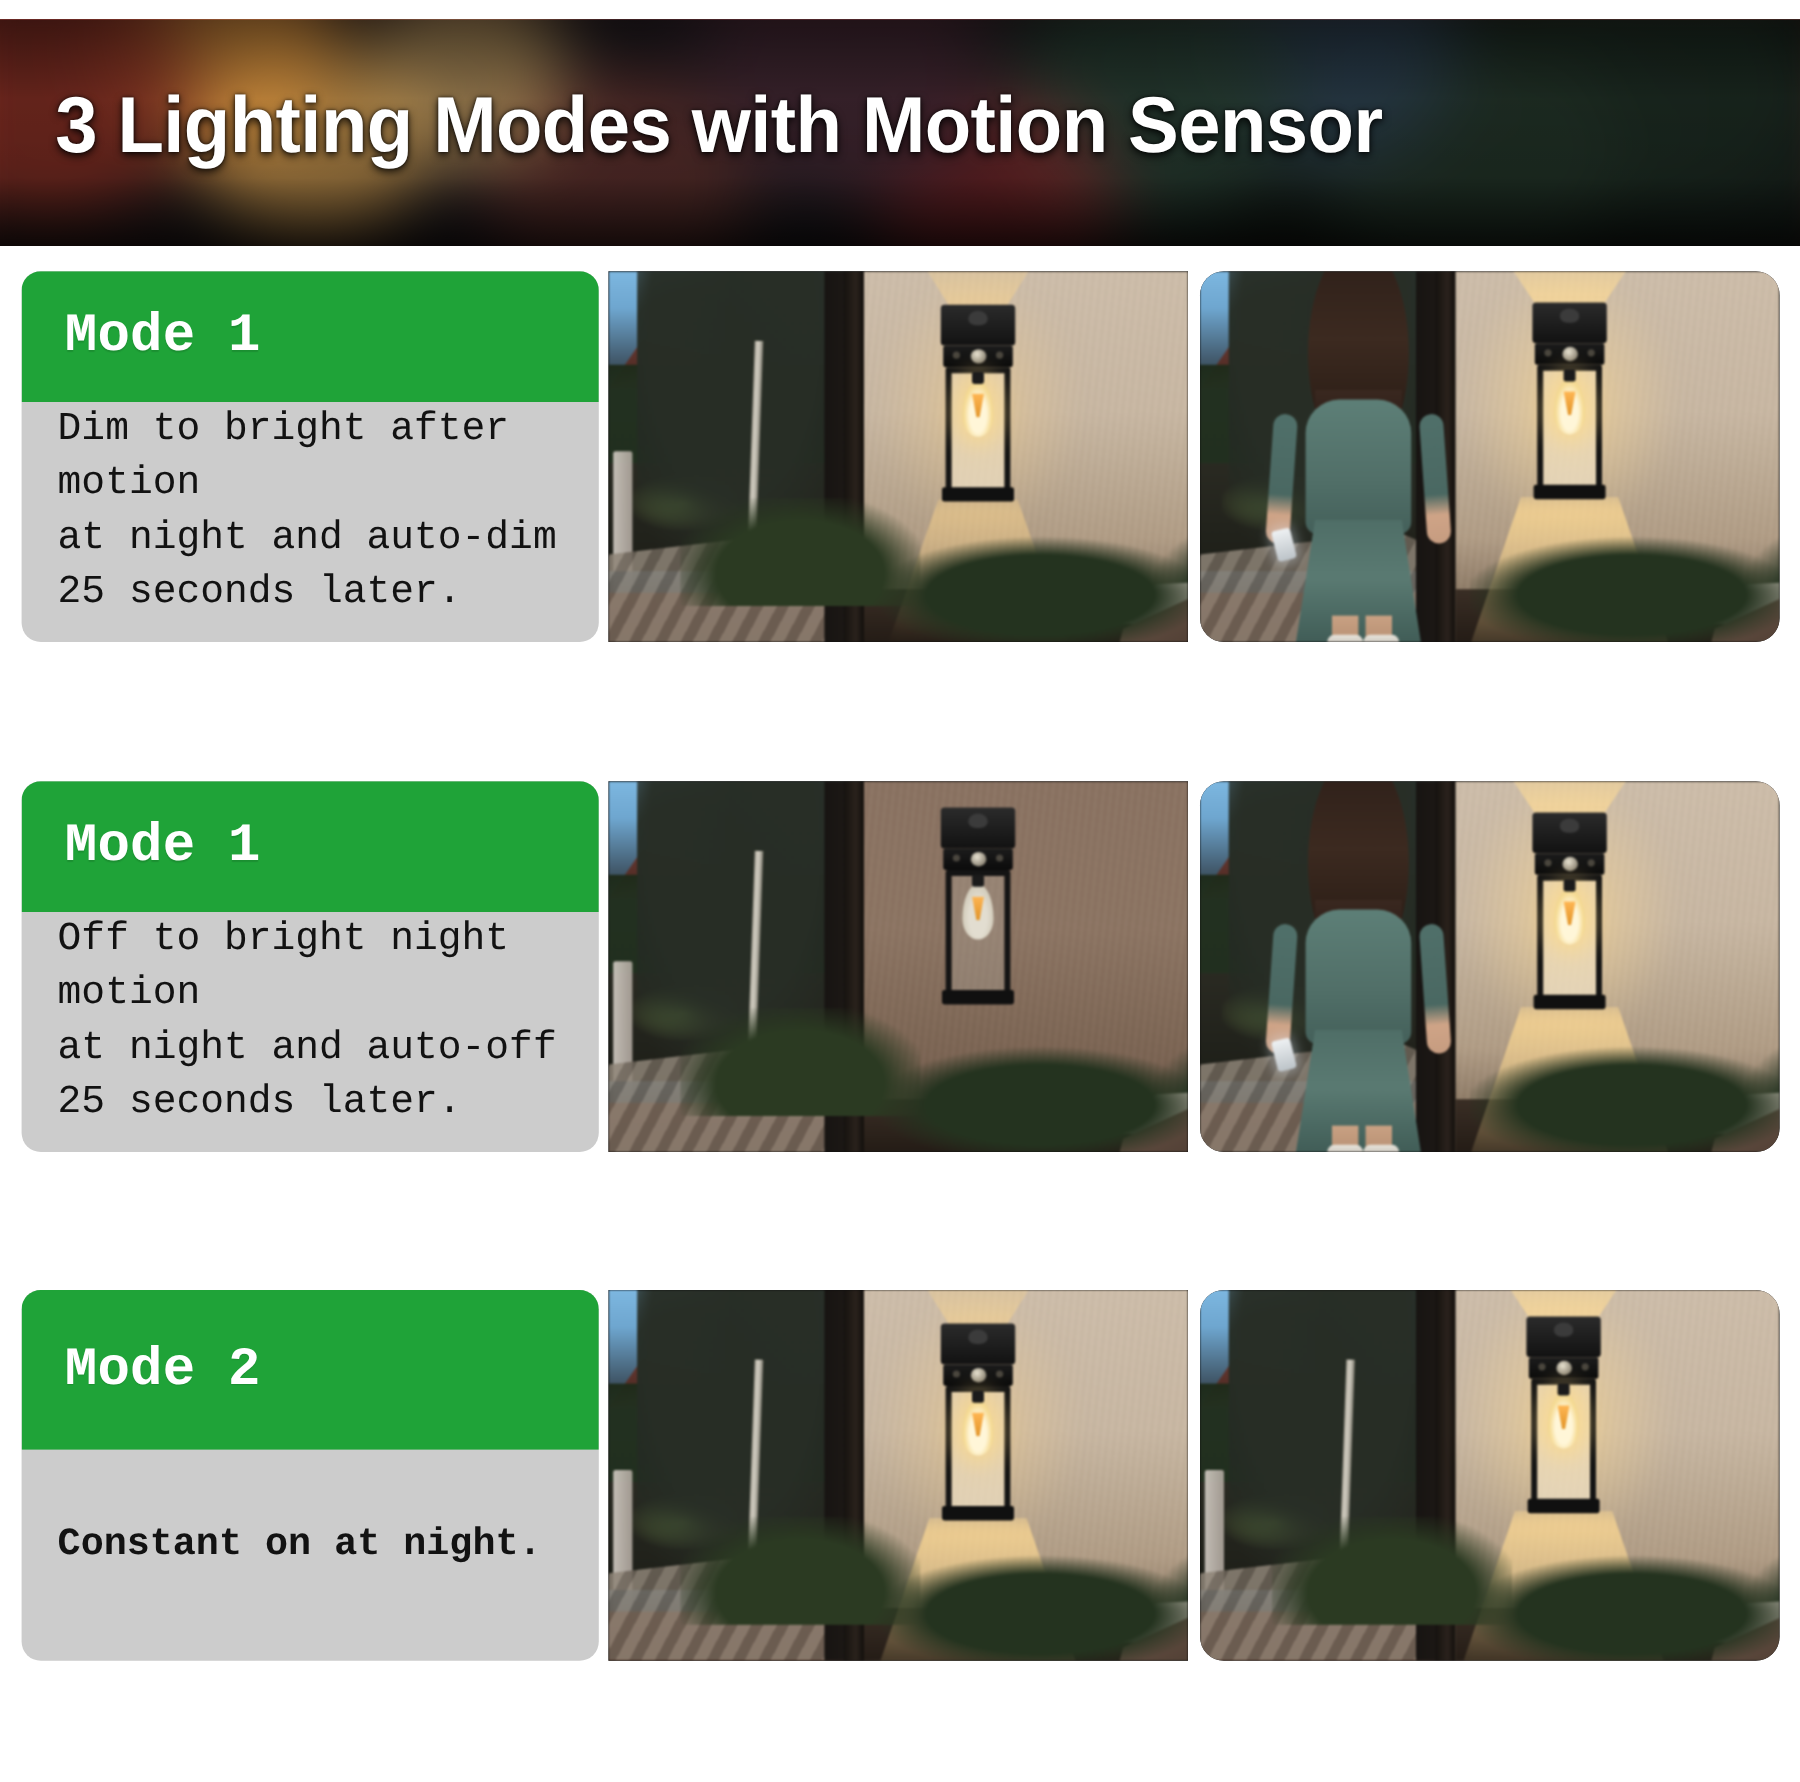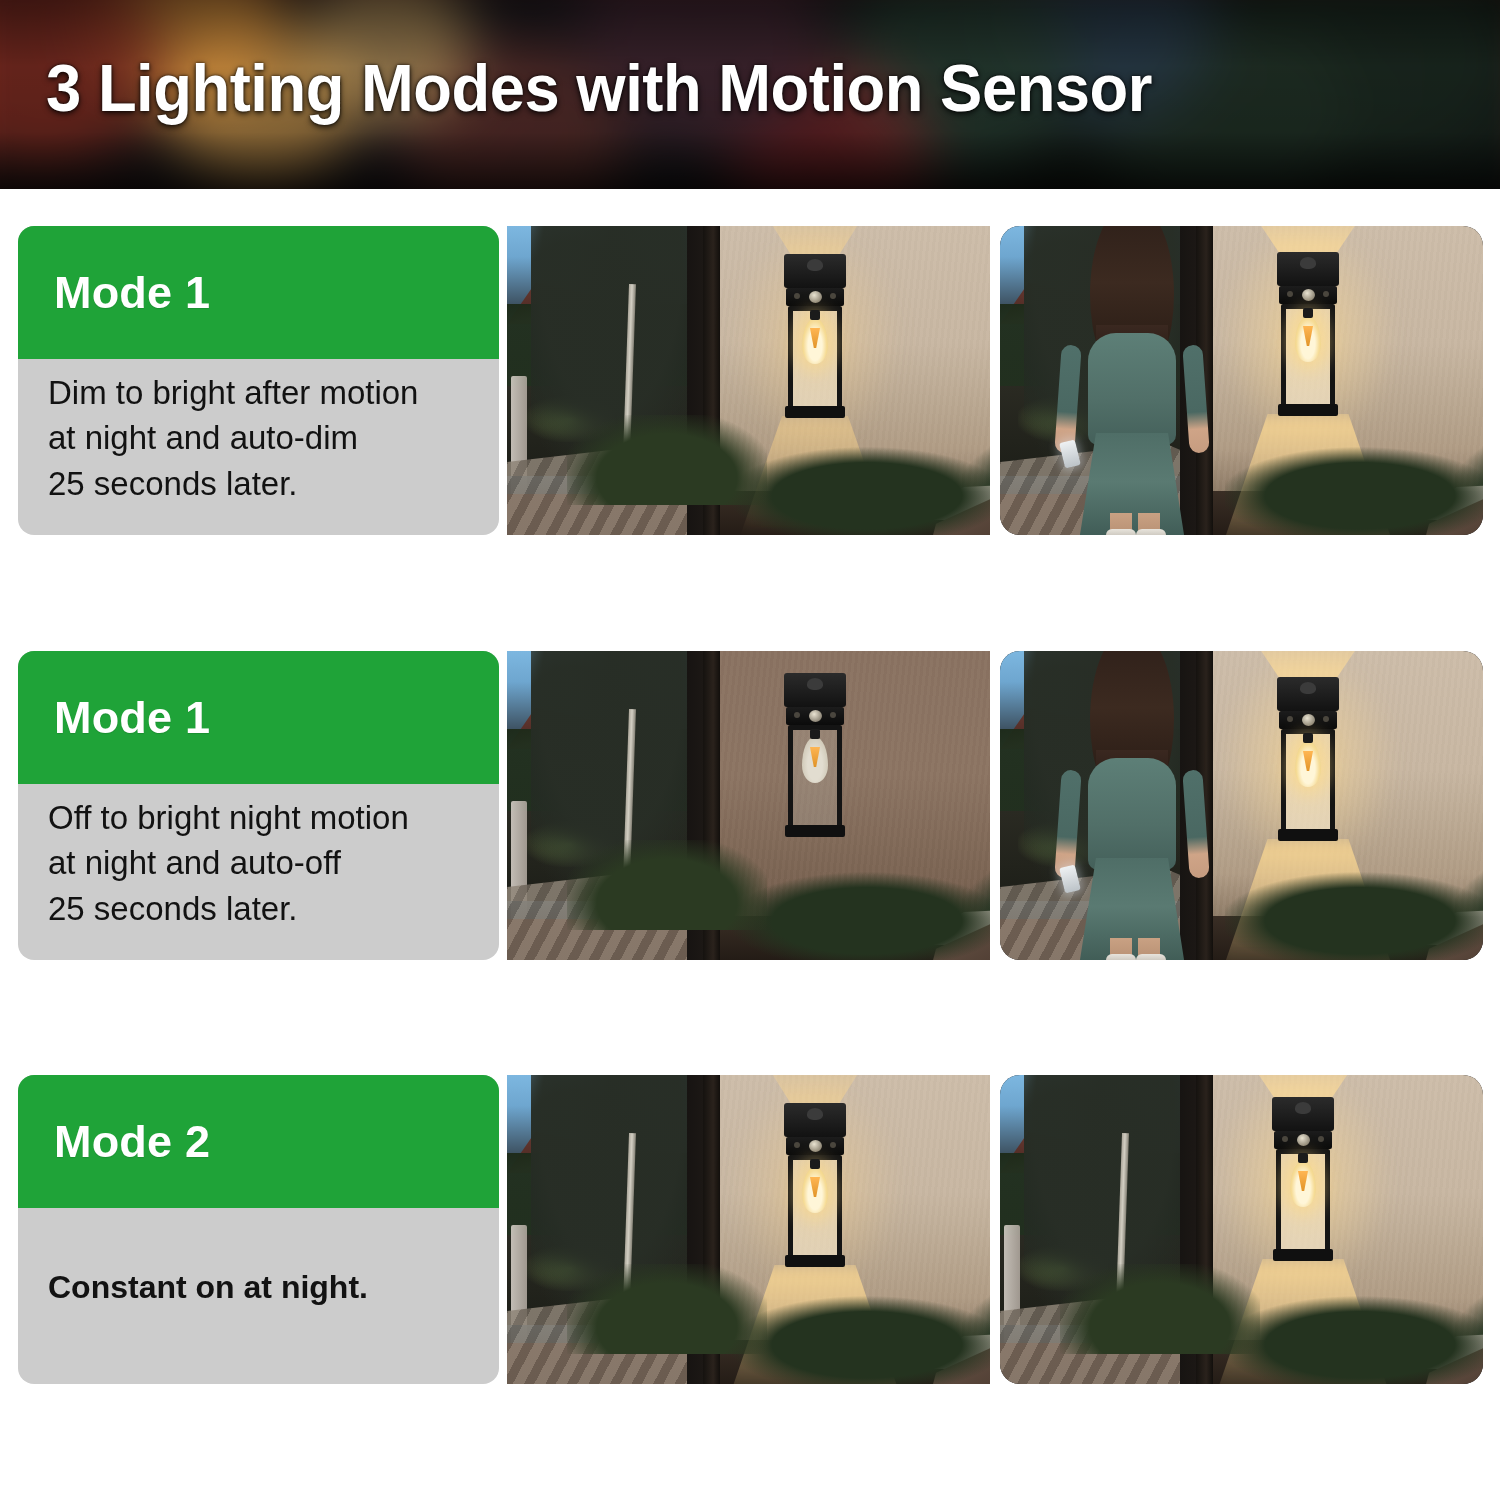--- a/index.html
+++ b/index.html
@@ -2,21 +2,21 @@
 <html><head>
 <meta charset="utf-8">
 <style>
   html,body{margin:0;padding:0;background:#ffffff;}
   body{width:1500px;height:1485px;overflow:hidden;
        font-family:"Liberation Sans","DejaVu Sans",sans-serif;}
 
   .page{position:relative;width:1500px;height:1485px;background:#fff;}
 
   
-  .banner{position:absolute;left:0;top:0;width:1500px;height:189px;overflow:hidden;
+  .banner{position:absolute;left:0;top:16px;width:1500px;height:189px;overflow:hidden;
           background:#ef4444;}
   .banner-bg{position:absolute;inset:-40px;filter:blur(22px);
       background:
         radial-gradient(circle at 5% 35%, rgba(120,40,30,.85) 0 90px, transparent 150px),
         radial-gradient(circle at 14% 20%, rgba(225,150,60,.75) 0 70px, transparent 130px),
         radial-gradient(circle at 19% 55%, rgba(255,190,90,.55) 0 60px, transparent 120px),
         radial-gradient(circle at 27% 30%, rgba(255,205,120,.5) 0 55px, transparent 110px),
         radial-gradient(circle at 35% 70%, rgba(90,45,40,.8) 0 80px, transparent 140px),
         radial-gradient(circle at 47% 25%, rgba(60,35,45,.9) 0 90px, transparent 160px),
         radial-gradient(circle at 55% 75%, rgba(150,35,40,.55) 0 70px, transparent 130px),
@@ -28,21 +28,21 @@
         linear-gradient(120deg,#241a18 0%,#16161c 40%,#101611 70%,#0b100c 100%);}
   .banner-vign{position:absolute;inset:0;
       background:linear-gradient(180deg,rgba(0,0,0,.45) 0%,rgba(0,0,0,.08) 35%,rgba(0,0,0,.15) 70%,rgba(0,0,0,.75) 100%);}
   .banner-title{position:absolute;left:46px;top:50px;width:1400px;
       color:#ffffff;font-size:66px;font-weight:bold;letter-spacing:-.5px;
       font-family:"Liberation Sans","DejaVu Sans",sans-serif;
       text-shadow:0 2px 7px rgba(0,0,0,.85),0 0 3px rgba(0,0,0,.7);
       white-space:nowrap;transform:scaleX(.96);transform-origin:left center;}
 
   
-  .row{position:absolute;left:0;width:1500px;height:309px;}
+  .row{position:absolute;left:0;width:1500px;height:309px;font-family:Liberation Mono, monospace;}
   .row.r1{top:226px;}
   .row.r2{top:651px;}
   .row.r3{top:1075px;}
 
   
   .card{position:absolute;left:18px;top:0;width:481px;height:100%;
         border-radius:16px;overflow:hidden;background:#cccccc;
         display:flex;flex-direction:column;}
   .card-head{height:133px;background:#1fa338;display:flex;align-items:center;}
   .card-head .mode-label{margin-left:36px;color:#ffffff;font-size:45px;font-weight:bold;

